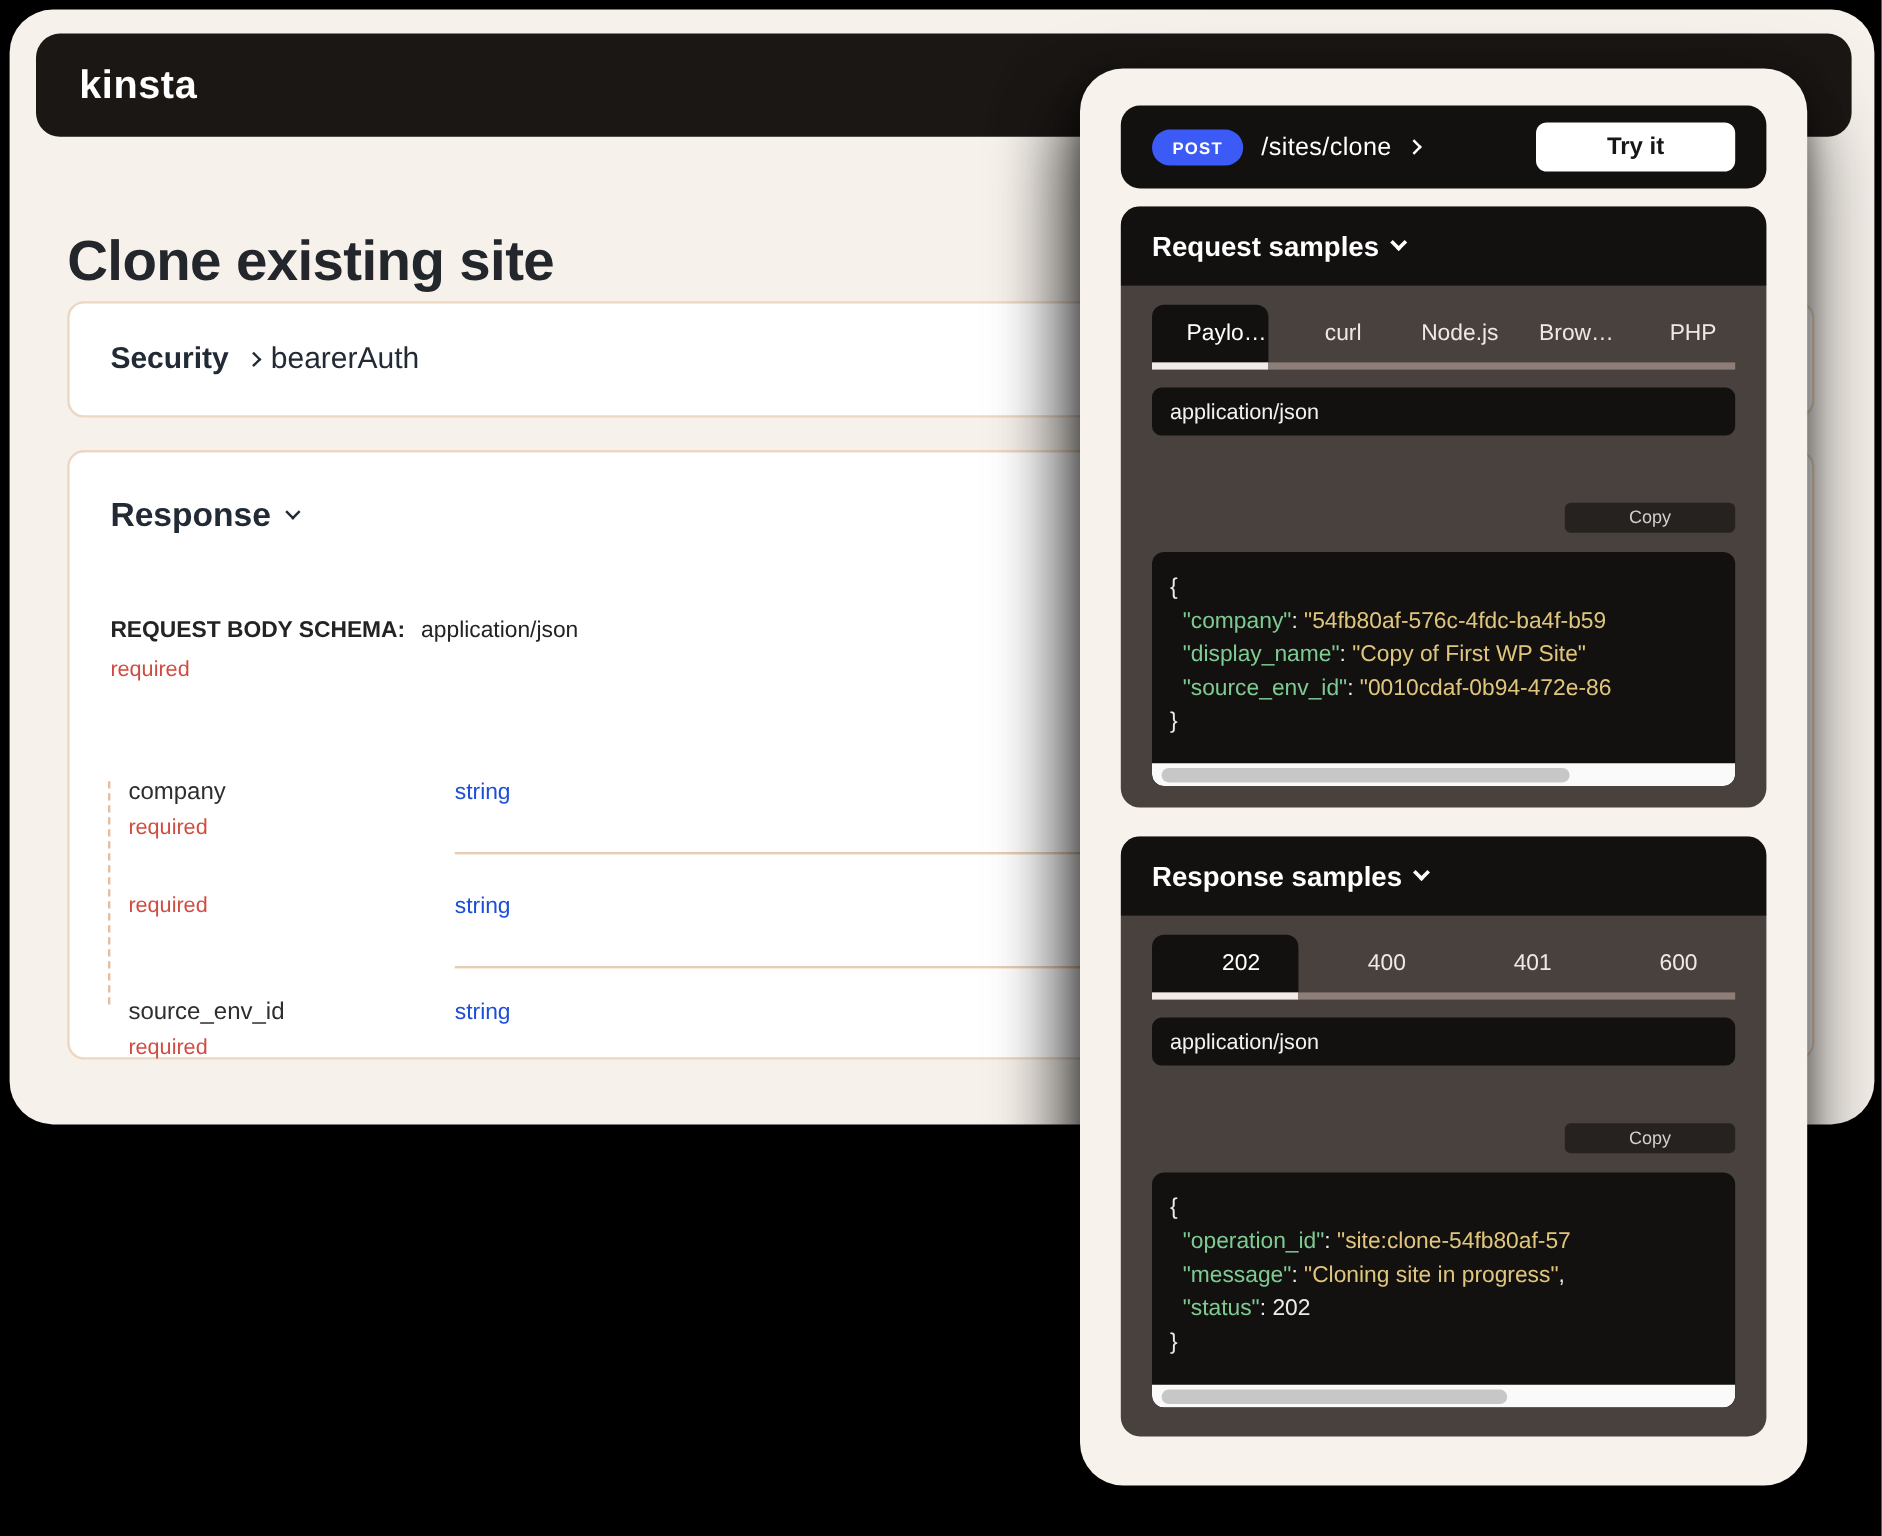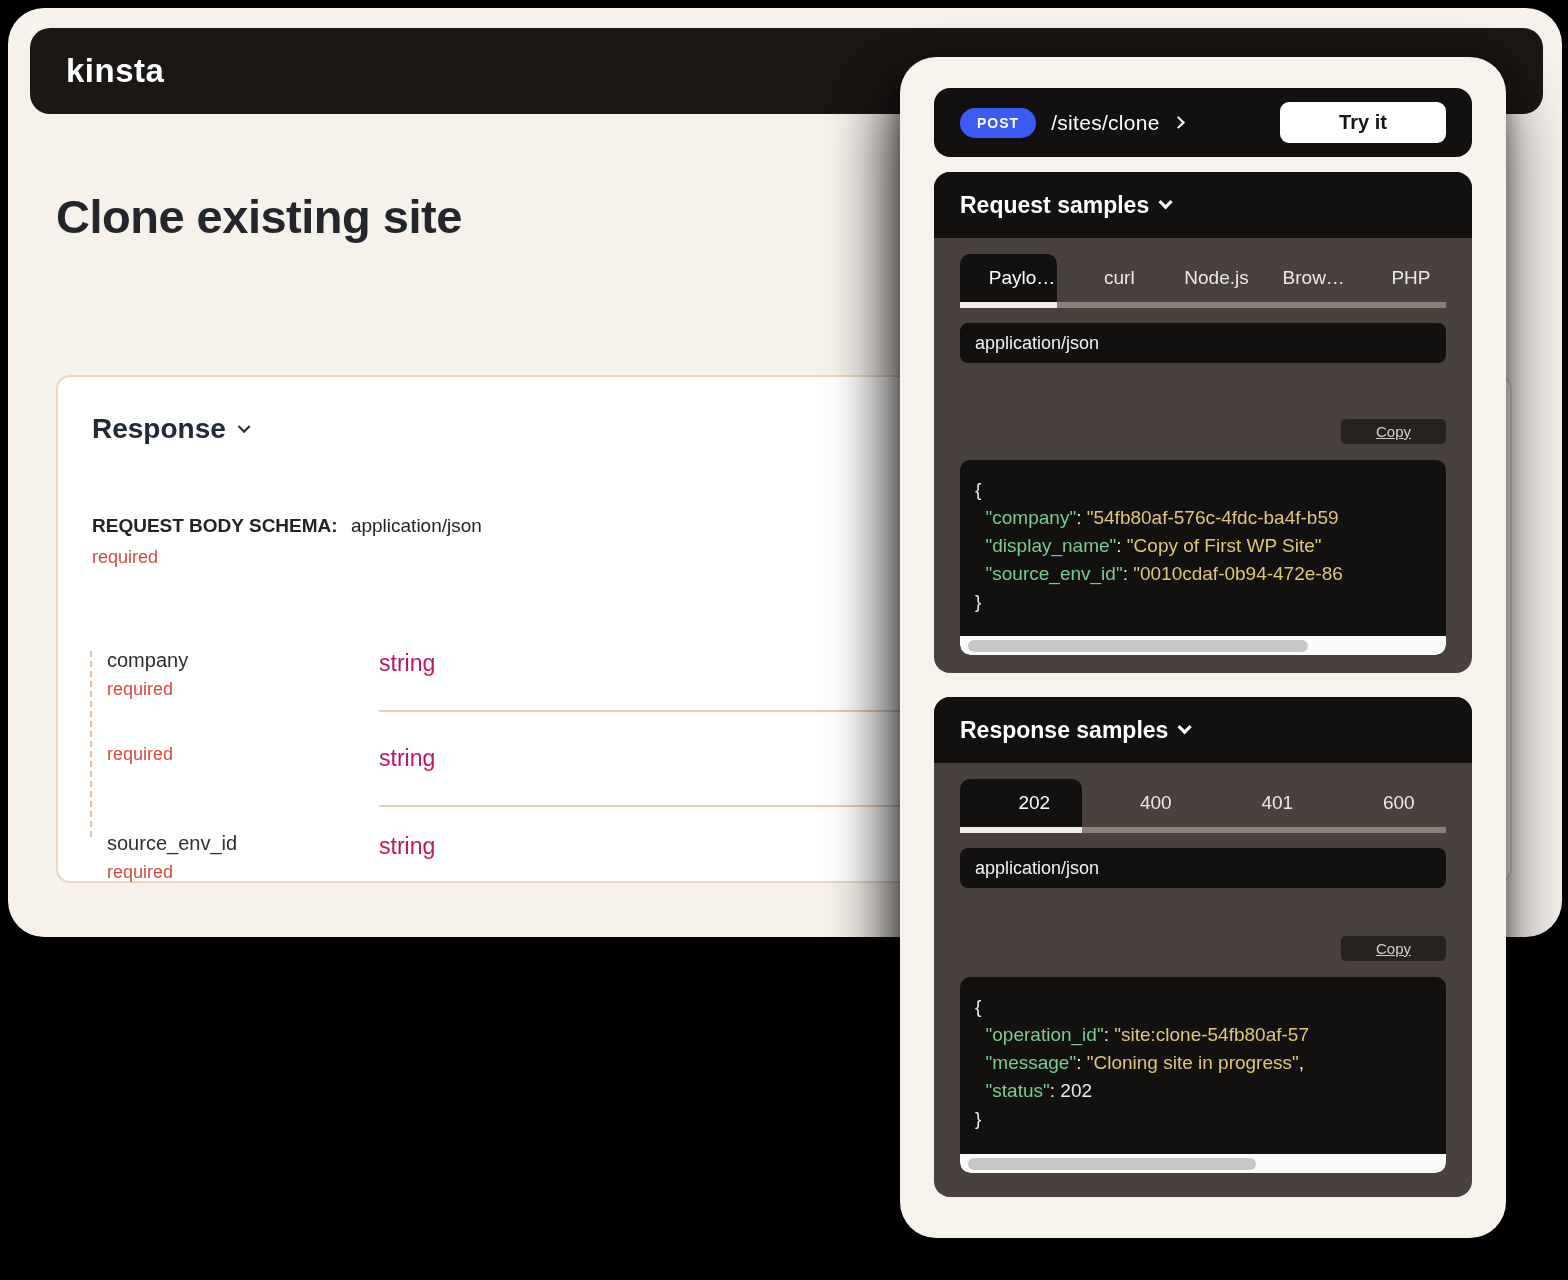--- a/index.html
+++ b/index.html
@@ -38,21 +38,21 @@
   .schema-label { font-weight:bold; }
   .schema-value { margin-left:8px; }
   .req-required { margin-top:10px; font-size:18px; color:#d24b41; }
 
   .params { position:absolute; left:32px; right:34px; top:272px; }
   .param-dash { position:absolute; left:0; top:2px; height:186px; border-left:2px dashed #e6bd9f; }
   .param-row { position:relative; height:88px; }
   .param-row:last-child { height:auto; }
   .param-name { font-size:20px; color:#2e2e2e; padding-left:17px; }
   .param-required { font-size:18px; color:#d24b41; margin-top:7px; padding-left:17px; }
-  .param-type { position:absolute; left:289px; top:1px; font-size:23px; color:#be185d; }
+  .param-type { position:absolute; left:289px; top:1px; font-size:19px; color:#1d4ed8; }
   .param-divider { position:absolute; left:289px; right:0; top:61px; height:2px; background:#e8cdb5; }
 
   
   .chev {
     display:inline-block; width:10px; height:10px;
     border-left:3px solid currentColor; border-bottom:3px solid currentColor;
   }
   .chev.down  { transform:rotate(-45deg) translate(1px,-3px); }
   .chev.right { transform:rotate(-135deg); }
   .chev.thin  { border-width:2.5px; width:9px; height:9px; }
@@ -106,24 +106,23 @@
   .response-samples .seg-active { width:121.5px; }
 
   .ct-bar {
     margin-top:15px; height:40px; background:#131110; border-radius:8px;
     display:flex; align-items:center; padding:0 15px; color:#f2f2f2; font-size:18px;
   }
   .copy-row { display:flex; justify-content:flex-end; }
   .request-samples  .copy-row { margin-top:56px; }
   .response-samples .copy-row { margin-top:48px; }
   .copy-btn {
-    width:105px; height:25px; background:#262220; border-radius:5px;
+    width:142px; height:25px; background:#262220; border-radius:5px;
     color:#d4d0cd; font-size:15px; display:flex; align-items:center; justify-content:center;
     cursor:pointer;
-    text-decoration:underline;
   }
   .code-block {
     margin-top:16px; position:relative; background:#131110; border-radius:10px; overflow:hidden;
   }
   .request-samples  .code-block { height:195px; }
   .response-samples .code-block { height:196px; }
   .code { padding:16px 0 0 15px; font-size:19px; line-height:28px; white-space:pre; color:#eceaea; }
   .tok-key { color:#7ecb92; }
   .tok-str { color:#e0c67c; }
   .tok-num { color:#eceaea; }
@@ -138,20 +137,25 @@
 </head>
 <body>
 
 <div class="main-page">
   <div class="main-header">
     <span class="brand">kinsta</span>
   </div>
 
   <h1 class="page-title">Clone existing site</h1>
 
+  <div class="card security-card">
+    <span class="sec-label">Security</span>
+    <span class="chev right thin" style="color:#222b35; margin-left:16px;"></span>
+    <span class="sec-value">bearerAuth</span>
+  </div>
 
   <div class="card request-card">
     <div class="req-heading">
       <span>Response</span>
       <span class="chev down thin" style="color:#222b35;"></span>
     </div>
     <div class="schema-line mono">
       <span class="schema-label">REQUEST BODY SCHEMA:</span>
       <span class="schema-value">application/json</span>
     </div>

